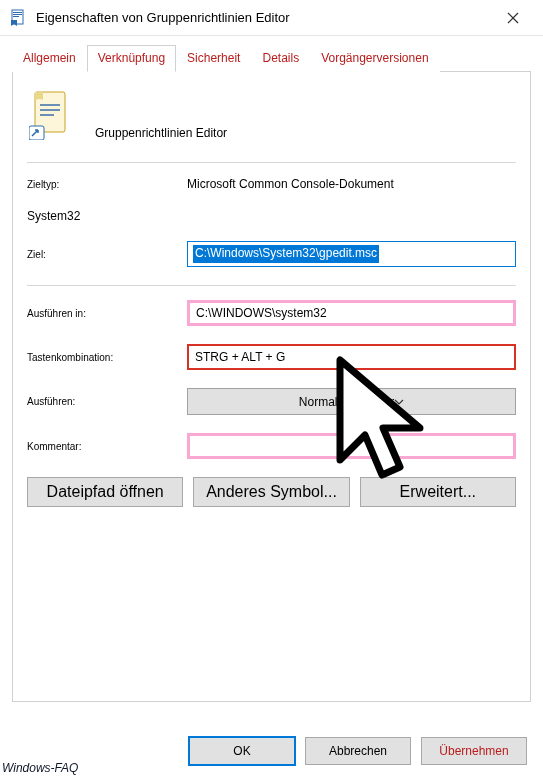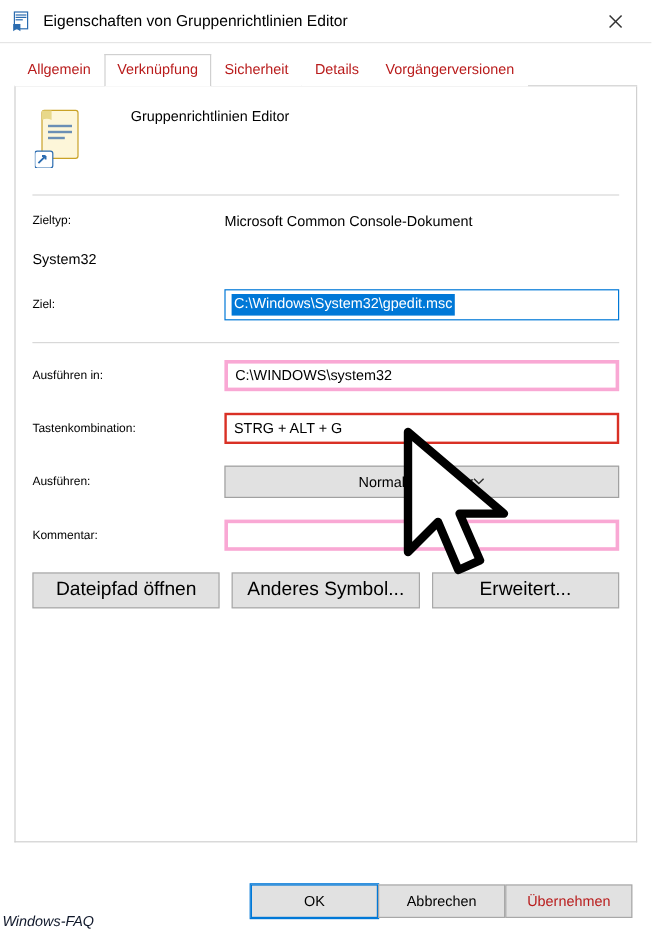--- a/index.html
+++ b/index.html
@@ -60,22 +60,22 @@
     }
     .tab-panel {
       border: 1px solid #d0d0d0;
       border-top: none;
       padding: 18px 14px 14px 14px;
       min-height: 630px;
       position: relative;
     }
     .header-row {
       display: flex;
-      align-items: flex-start;
-      gap: 36px;
+      align-items: flex-end;
+      gap: 22px;
       margin-bottom: 22px;
       padding-left: 2px;
     }
     .big-icon {
       width: 44px; height: 50px;
       position: relative;
     }
     .app-title { font-size: 12px; }
     .sep {
       height: 1px;
@@ -147,20 +147,21 @@
       background: #e1e1e1;
       font-family: inherit;
       font-size: 16px;
       cursor: pointer;
     }
     .dialog-buttons {
       position: absolute;
       bottom: 12px;
       right: 16px;
       display: flex;
+      gap: 10px;
     }
     .dlg-btn {
       width: 106px;
       height: 28px;
       border: 1px solid #a8a8a8;
       background: #e1e1e1;
       font-family: inherit;
       font-size: 12px;
       cursor: pointer;
     }

